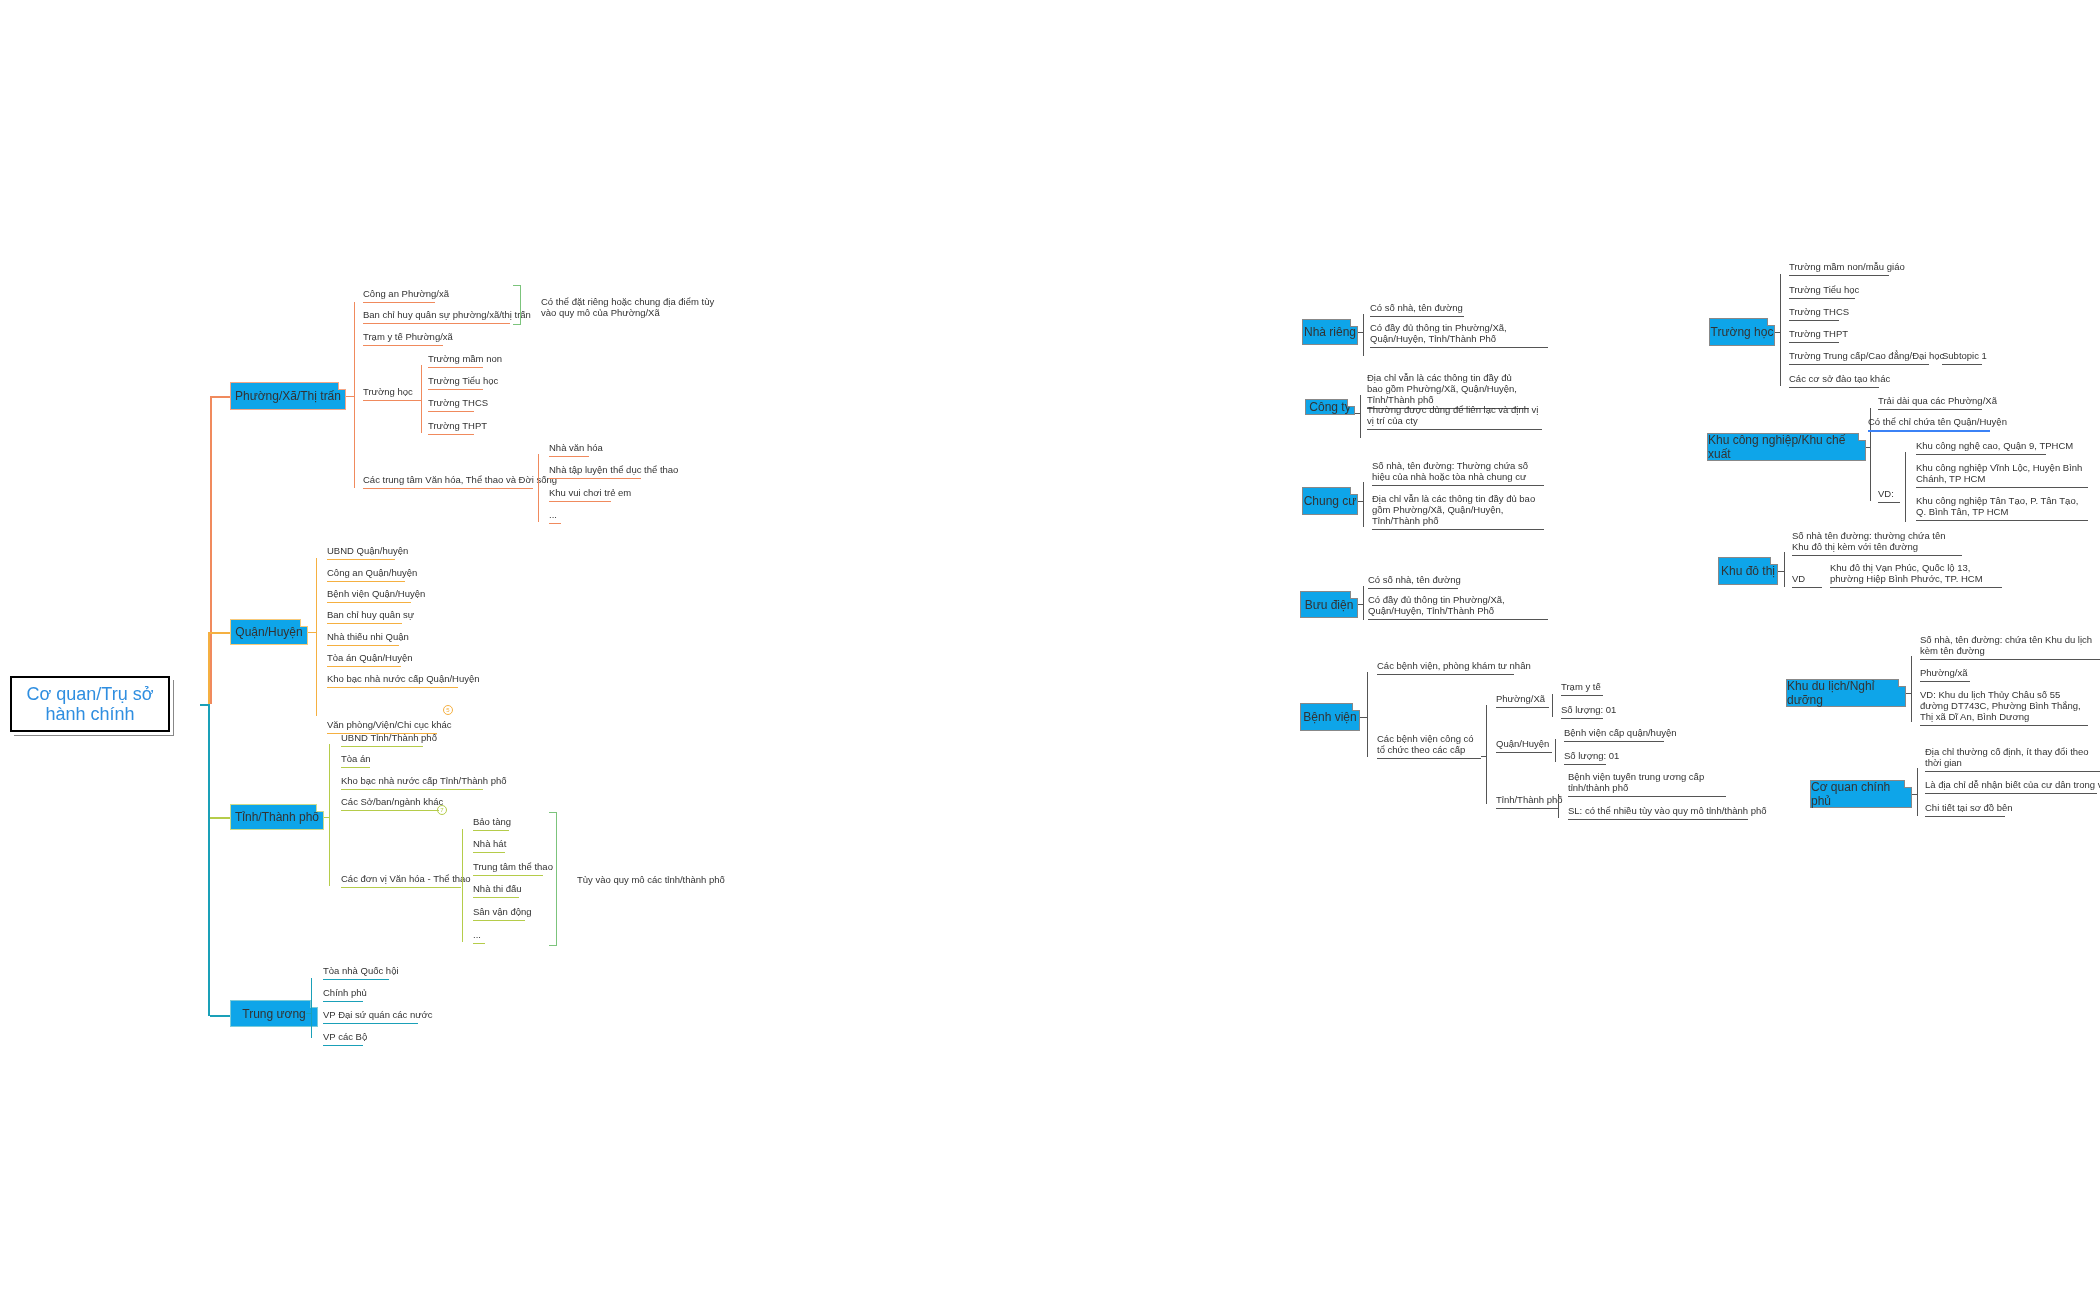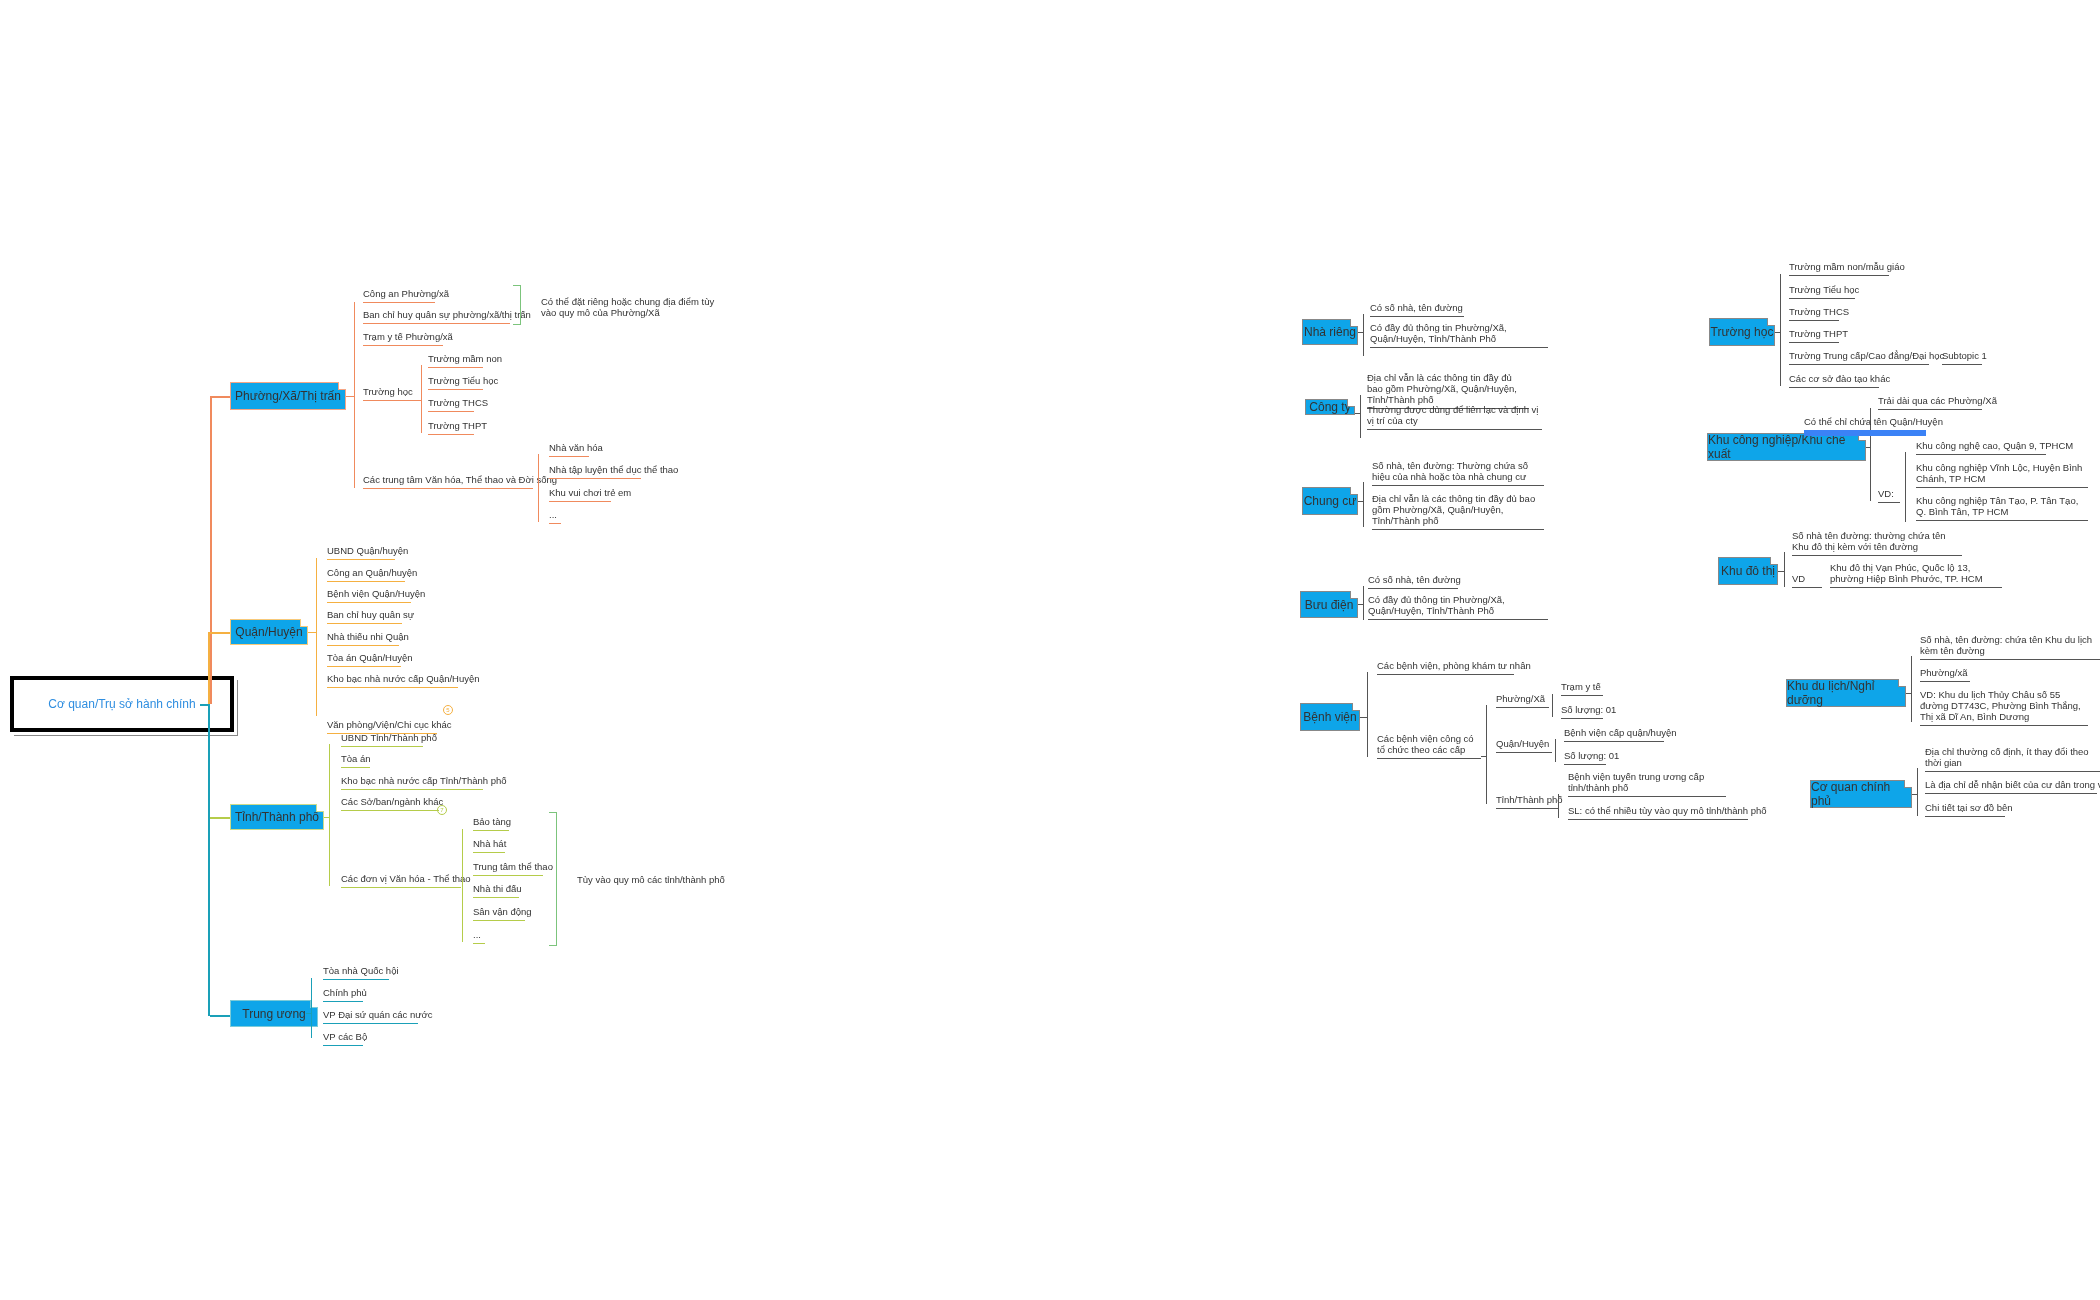--- a/index.html
+++ b/index.html
@@ -3,21 +3,21 @@
 <meta charset="utf-8">
 <style>
   html,body{margin:0;padding:0;background:#fff;}
   body{width:2100px;height:1300px;position:relative;overflow:hidden;font-family:"Liberation Sans","DejaVu Sans",sans-serif;color:#333;}
   .lbl{position:absolute;font-size:9.5px;line-height:11px;color:#333;white-space:nowrap;padding-bottom:3px;}
   .lbl.wrap{white-space:normal;}
   .ul{position:absolute;height:0;}
   .vl{position:absolute;width:0;}
   .node{position:absolute;background:#0ea5e9;border:1px solid #888;font-size:12px;display:flex;align-items:center;justify-content:center;color:#333;box-sizing:border-box;}
   .node .fold{position:absolute;right:-1px;top:-1px;width:7px;height:7px;background:#fff;border-left:1px solid #888;border-bottom:1px solid #888;}
-  .root{position:absolute;left:10px;top:676px;width:224px;height:56px;background:#fff;border:4px solid #000000;box-shadow:3px 3px 0 #fff,4px 4px 0 #888;display:flex;align-items:center;justify-content:center;text-align:center;color:#2f8ee0;font-size:12px;line-height:20px;box-sizing:border-box;}
+  .root{position:absolute;left:10px;top:676px;width:160px;height:56px;background:#fff;border:2px solid #000000;box-shadow:3px 3px 0 #fff,4px 4px 0 #888;display:flex;align-items:center;justify-content:center;text-align:center;color:#2f8ee0;font-size:18px;line-height:20px;box-sizing:border-box;}
   .badge{position:absolute;width:8px;height:8px;border-radius:50%;font-size:6px;line-height:8px;text-align:center;}
   .bracket{position:absolute;border:1px solid #7cc47c;border-left:none;box-sizing:border-box;}
 </style>
 </head>
 <body>
 
 <div class="root">
     <span>Cơ quan/Trụ sở hành chính</span>
   </div>
 
@@ -184,21 +184,21 @@
 <div class="lbl" style="left:1942px;top:350px;border-bottom:1px solid #555;width:40px;">Subtopic 1</div>
 <div class="lbl" style="left:1789px;top:373px;border-bottom:1px solid #555;width:90px;">Các cơ sở đào tạo khác</div>
 
 <div class="node" style="left:1707px;top:433px;width:159px;height:28px;">
     <span>Khu công nghiệp/Khu chế xuất</span>
     <i class="fold"></i>
   </div>
 <div class="ul" style="left:1866px;top:447px;width:4px;border-top:1px solid #555;"></div>
 <div class="vl" style="left:1870px;top:408px;height:93px;border-left:1px solid #555;"></div>
 <div class="lbl" style="left:1878px;top:395px;border-bottom:1px solid #555;width:104px;">Trải dài qua các Phường/Xã</div>
-<div class="lbl" style="left:1804px;top:416px;border-bottom:6px solid #3b82f6;width:122px;">Có thể chỉ chứa tên Quận/Huyện</div>
+<div class="lbl" style="left:1868px;top:416px;border-bottom:2px solid #3b82f6;width:122px;">Có thể chỉ chứa tên Quận/Huyện</div>
 <div class="lbl" style="left:1878px;top:488px;border-bottom:1px solid #555;width:22px;">VD:</div>
 <div class="vl" style="left:1905px;top:452px;height:70px;border-left:1px solid #555;"></div>
 <div class="lbl" style="left:1916px;top:440px;border-bottom:1px solid #555;width:130px;">Khu công nghệ cao, Quận 9, TPHCM</div>
 <div class="lbl wrap" style="left:1916px;top:462px;border-bottom:1px solid #555;width:172px;">Khu công nghiệp Vĩnh Lộc, Huyện Bình Chánh, TP HCM</div>
 <div class="lbl wrap" style="left:1916px;top:495px;border-bottom:1px solid #555;width:172px;">Khu công nghiệp Tân Tạo, P. Tân Tạo, Q. Bình Tân, TP HCM</div>
 
 <div class="node" style="left:1718px;top:557px;width:60px;height:28px;">
     <span>Khu đô thị</span>
     <i class="fold"></i>
   </div>

